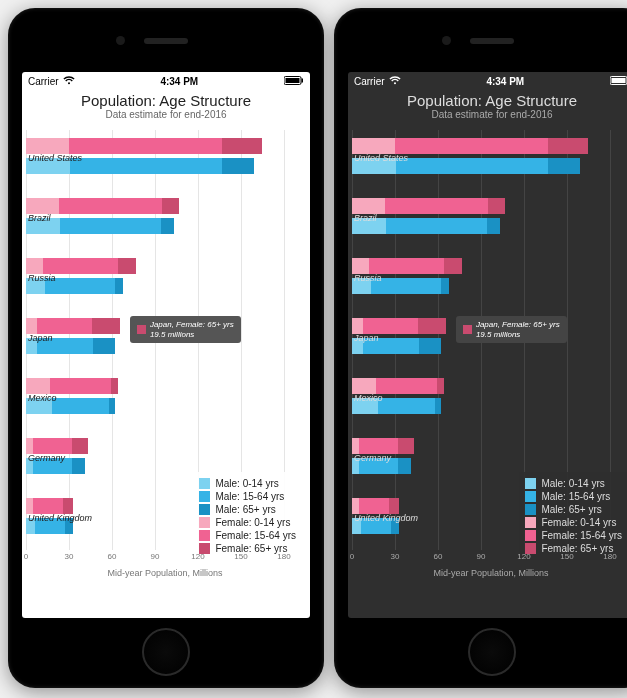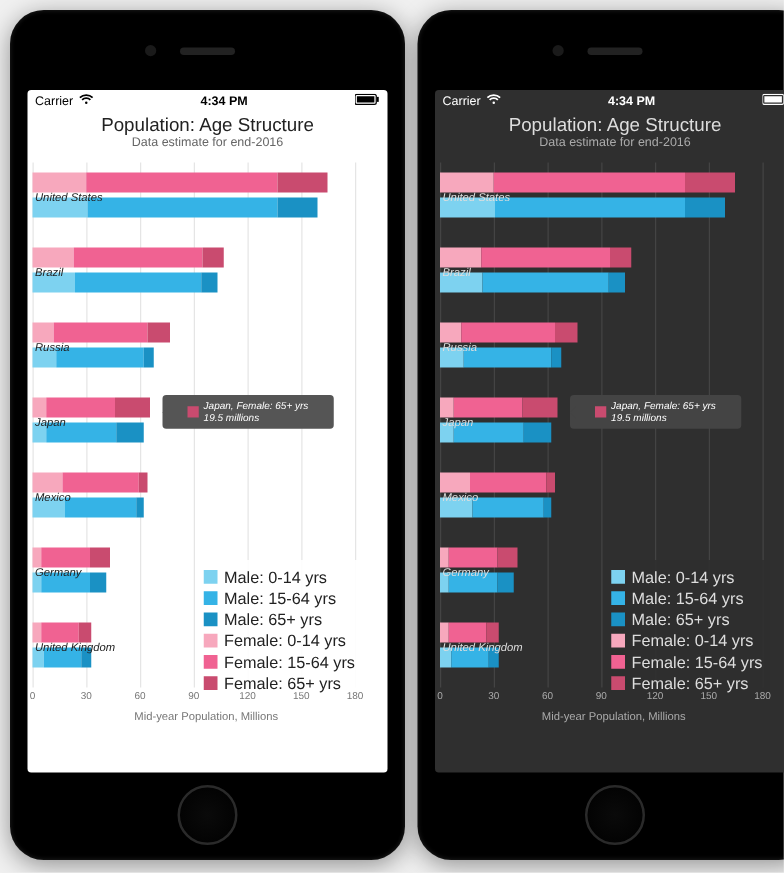--- a/index.html
+++ b/index.html
@@ -107,40 +107,40 @@
   }
   .bar.female { top: 8px; }
   .bar.male   { top: 28px; }
   .seg { height: 100%; }
   .seg.hatch {
     background-image: repeating-linear-gradient(45deg, rgba(0,0,0,0.35) 0 2px, transparent 2px 5px);
   }
   .tooltip {
     position: absolute;
     font-size: 8px;
-    padding: 4px 20px;
+    padding: 4px 7px;
     border-radius: 3px;
     display: flex; gap: 4px; align-items: center;
     z-index: 5;
     white-space: nowrap;
     line-height: 1.2;
   }
   .light .tooltip { background: #555; color: #fff; }
   .dark  .tooltip { background: #444; color: #fff; }
   .tooltip::before {
     content:"";
     position: absolute; left: -5px; top: 50%; transform: translateY(-50%);
     border: 5px solid transparent; border-right-color: inherit;
   }
   .light .tooltip::before { border-right-color: #555; }
   .dark  .tooltip::before { border-right-color: #444; }
   .ttswatch { width: 9px; height: 9px; }
   .legend {
-    position: absolute; right: 20px; bottom: 52px;
-    font-size: 13px;
+    position: absolute; right: 8px; bottom: 52px;
+    font-size: 10px;
     padding: 4px 6px;
   }
   .light .legend { background: rgba(255,255,255,0.9); }
   .dark  .legend { background: rgba(47,47,47,0.9); }
   .lgrow { display: flex; align-items: center; gap: 5px; margin: 2px 0; }
   .lgswatch { width: 11px; height: 11px; }
   .xaxis {
     position: relative;
     height: 14px;
     margin-top: 2px;

